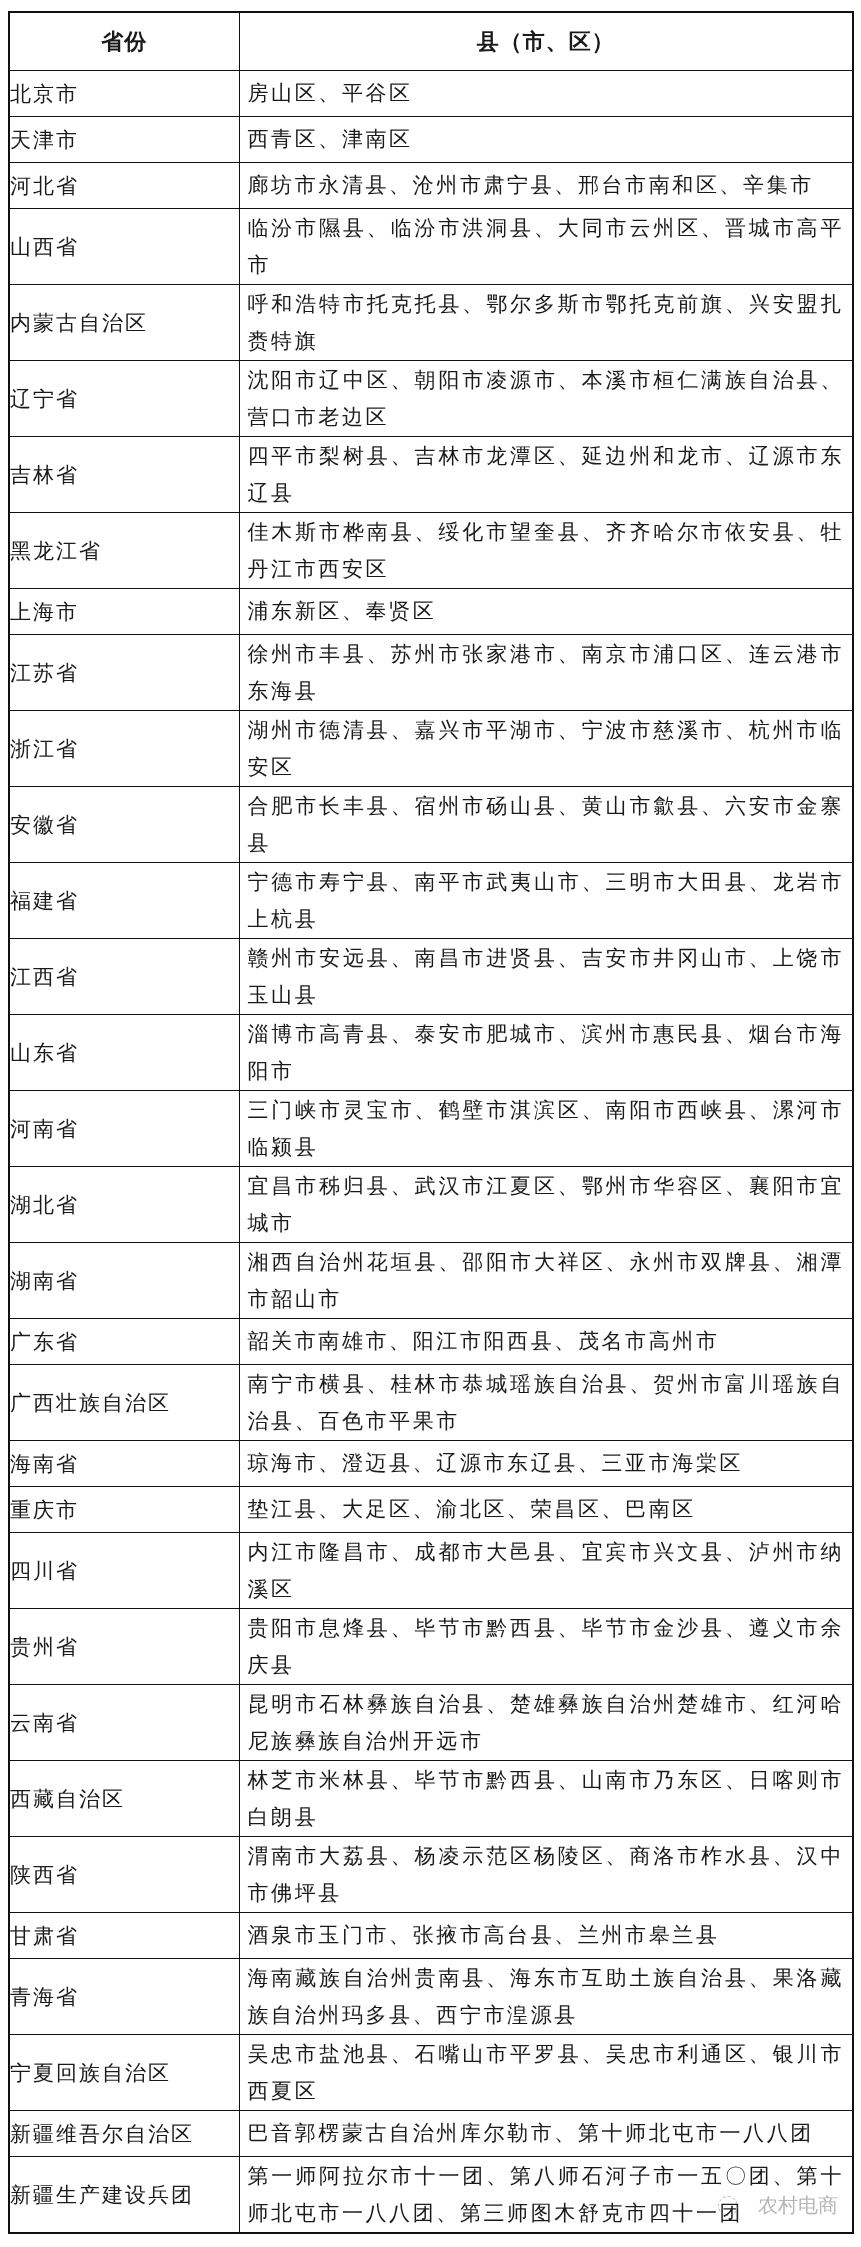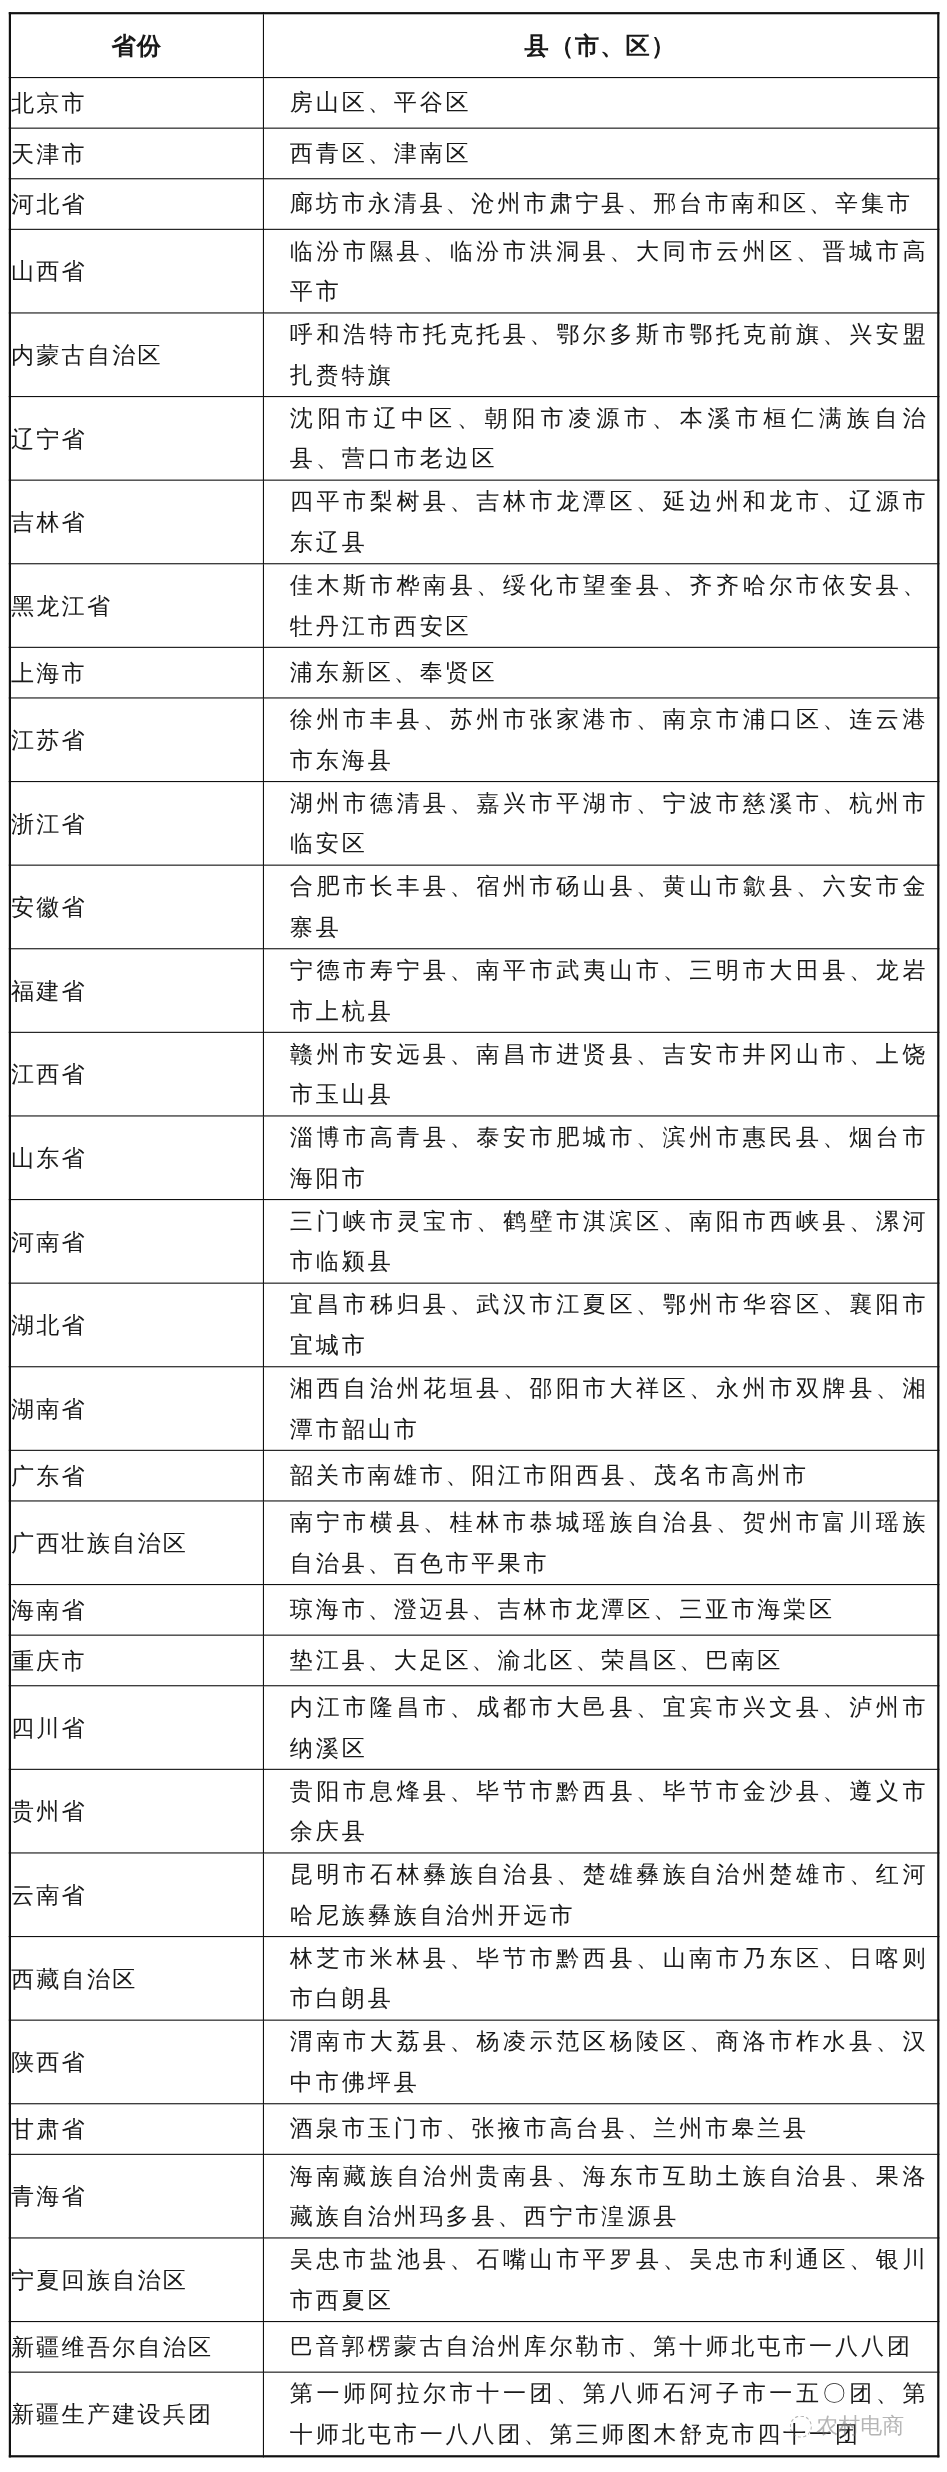--- a/index.html
+++ b/index.html
@@ -39,35 +39,35 @@
       letter-spacing: 1px;
     }
     .doc-table td.prov {
       font-size: 21px;
       letter-spacing: 2px;
     }
     .doc-table td.counties {
       text-align: justify;
       font-size: 21px;
       line-height: 37px;
-      padding: 0 8px 0 24px;
+      padding: 0 8px 0 8px;
       letter-spacing: 2.6px;
     }
     .doc-table tr.single td { height: 45px; }
     .doc-table tr.double td { height: 75px; }
     .watermark {
       position: absolute;
       left: 718px;
       top: 2192px;
       color: rgba(120,120,120,0.55);
       font-family: "DejaVu Sans", sans-serif;
       font-size: 20px;
       display: flex;
       align-items: center;
-      gap: 4px;
+      gap: 20px;
       pointer-events: none;
     }
     .watermark .wm-icon {
       width: 18px;
       height: 18px;
       border: 1.5px dashed rgba(120,120,120,0.55);
       border-radius: 50%;
       display: inline-block;
     }
   </style>
@@ -161,21 +161,21 @@
       <tr class="single">
         <td class="prov">广东省</td>
         <td class="counties">韶关市南雄市、阳江市阳西县、茂名市高州市</td>
       </tr>
       <tr class="double">
         <td class="prov">广西壮族自治区</td>
         <td class="counties">南宁市横县、桂林市恭城瑶族自治县、贺州市富川瑶族自治县、百色市平果市</td>
       </tr>
       <tr class="single">
         <td class="prov">海南省</td>
-        <td class="counties">琼海市、澄迈县、吉林市龙潭区、三亚市海棠区</td>
+        <td class="counties">琼海市、澄迈县、辽源市东辽县、三亚市海棠区</td>
       </tr>
       <tr class="single">
         <td class="prov">重庆市</td>
         <td class="counties">垫江县、大足区、渝北区、荣昌区、巴南区</td>
       </tr>
       <tr class="double">
         <td class="prov">四川省</td>
         <td class="counties">内江市隆昌市、成都市大邑县、宜宾市兴文县、泸州市纳溪区</td>
       </tr>
       <tr class="double">

